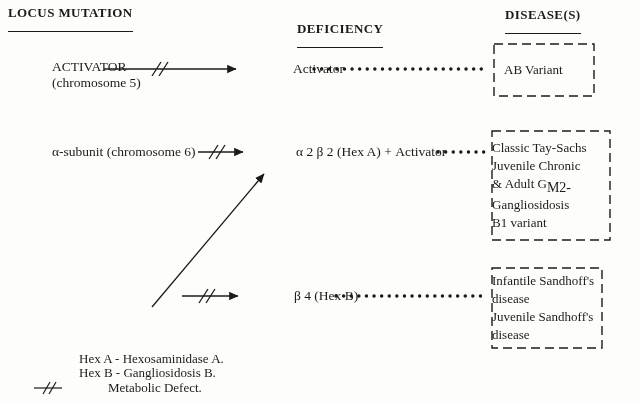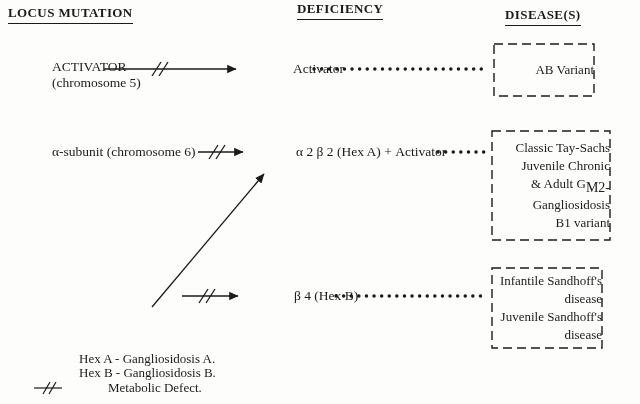--- a/index.html
+++ b/index.html
@@ -8,28 +8,28 @@
     background:#fdfdfb;
     font-family:"Liberation Serif","DejaVu Serif",serif;
     color:#1b1b1b;
   }
   .canvas { position:relative; width:640px; height:404px; overflow:hidden; background:#fdfdfb; }
   .abs { position:absolute; }
   svg.layer { position:absolute; left:0; top:0; z-index:1; }
   .txt { font-size:13.5px; white-space:nowrap; z-index:2;margin-left:44px; }
   .hdr {
     font-size:13px; font-weight:700; letter-spacing:0.4px;
-    border-bottom:1.5px solid #1b1b1b; padding-bottom:2px;
+    border-bottom:1.5px solid #1b1b1b; padding-bottom:10px;
     white-space:nowrap; z-index:2;
   }
   .box-text {
     display:flex; flex-direction:column; justify-content:center;
-    font-size:13px; line-height:18px; text-align:right; z-index:2;
+    font-size:13px; line-height:18px; text-align:left; z-index:2;
   }
-  .box-text.left { align-items:flex-end; padding-left:10px; text-align:left; }
+  .box-text.left { align-items:flex-start; padding-left:10px; text-align:left; }
   .gsub { font-size:14px; vertical-align:sub; }
   .legend { font-size:13px; }
 </style>
 </head>
 <body>
 
 <div class="canvas">
 
   <svg class="layer" width="640" height="404" viewBox="0 0 640 404">
     <defs>
@@ -67,21 +67,21 @@
     </g>
 
     <g stroke="#1b1b1b" stroke-width="1.2" fill="none">
       <line x1="34" y1="388" x2="62" y2="388"></line>
       <line x1="43" y1="394" x2="50" y2="382"></line>
       <line x1="49" y1="394" x2="56" y2="382"></line>
     </g>
   </svg>
 
   <div class="abs hdr" style="left:8px;top:5px">LOCUS MUTATION</div>
-  <div class="abs hdr" style="left:297px;top:1px">DEFICIENCY</div>
+  <div class="abs hdr" style="left:297px;top:21px">DEFICIENCY</div>
   <div class="abs hdr" style="left:505px;top:7px">DISEASE(S)</div>
 
   <div class="abs txt" style="left:8px;top:59px">ACTIVATOR</div>
   <div class="abs txt" style="left:8px;top:75px">(chromosome 5)</div>
   <div class="abs txt" style="left:249px;top:61px">Activator</div>
   <div class="abs box-text left" style="left:494px;top:44px;width:100px;height:52px">
     <div>AB Variant</div>
   </div>
 
   <div class="abs txt" style="left:8px;top:144px">α-subunit (chromosome 6)</div>
@@ -97,17 +97,17 @@
   </div>
 
   <div class="abs txt" style="left:250px;top:288px">β 4 (Hex B)</div>
   <div class="abs box-text" style="left:492px;top:268px;width:110px;height:80px">
     <div>Infantile Sandhoff's</div>
     <div>disease</div>
     <div>Juvenile Sandhoff's</div>
     <div>disease</div>
   </div>
 
-  <div class="abs txt legend" style="left:35px;top:351px">Hex A - Gangliosidosis A.</div>
+  <div class="abs txt legend" style="left:35px;top:351px">Hex A - Hexosaminidase A.</div>
   <div class="abs txt legend" style="left:35px;top:365px">Hex B - Gangliosidosis B.</div>
   <div class="abs txt legend" style="left:64px;top:380px">Metabolic Defect.</div>
 
 </div>
 
 </body></html>

